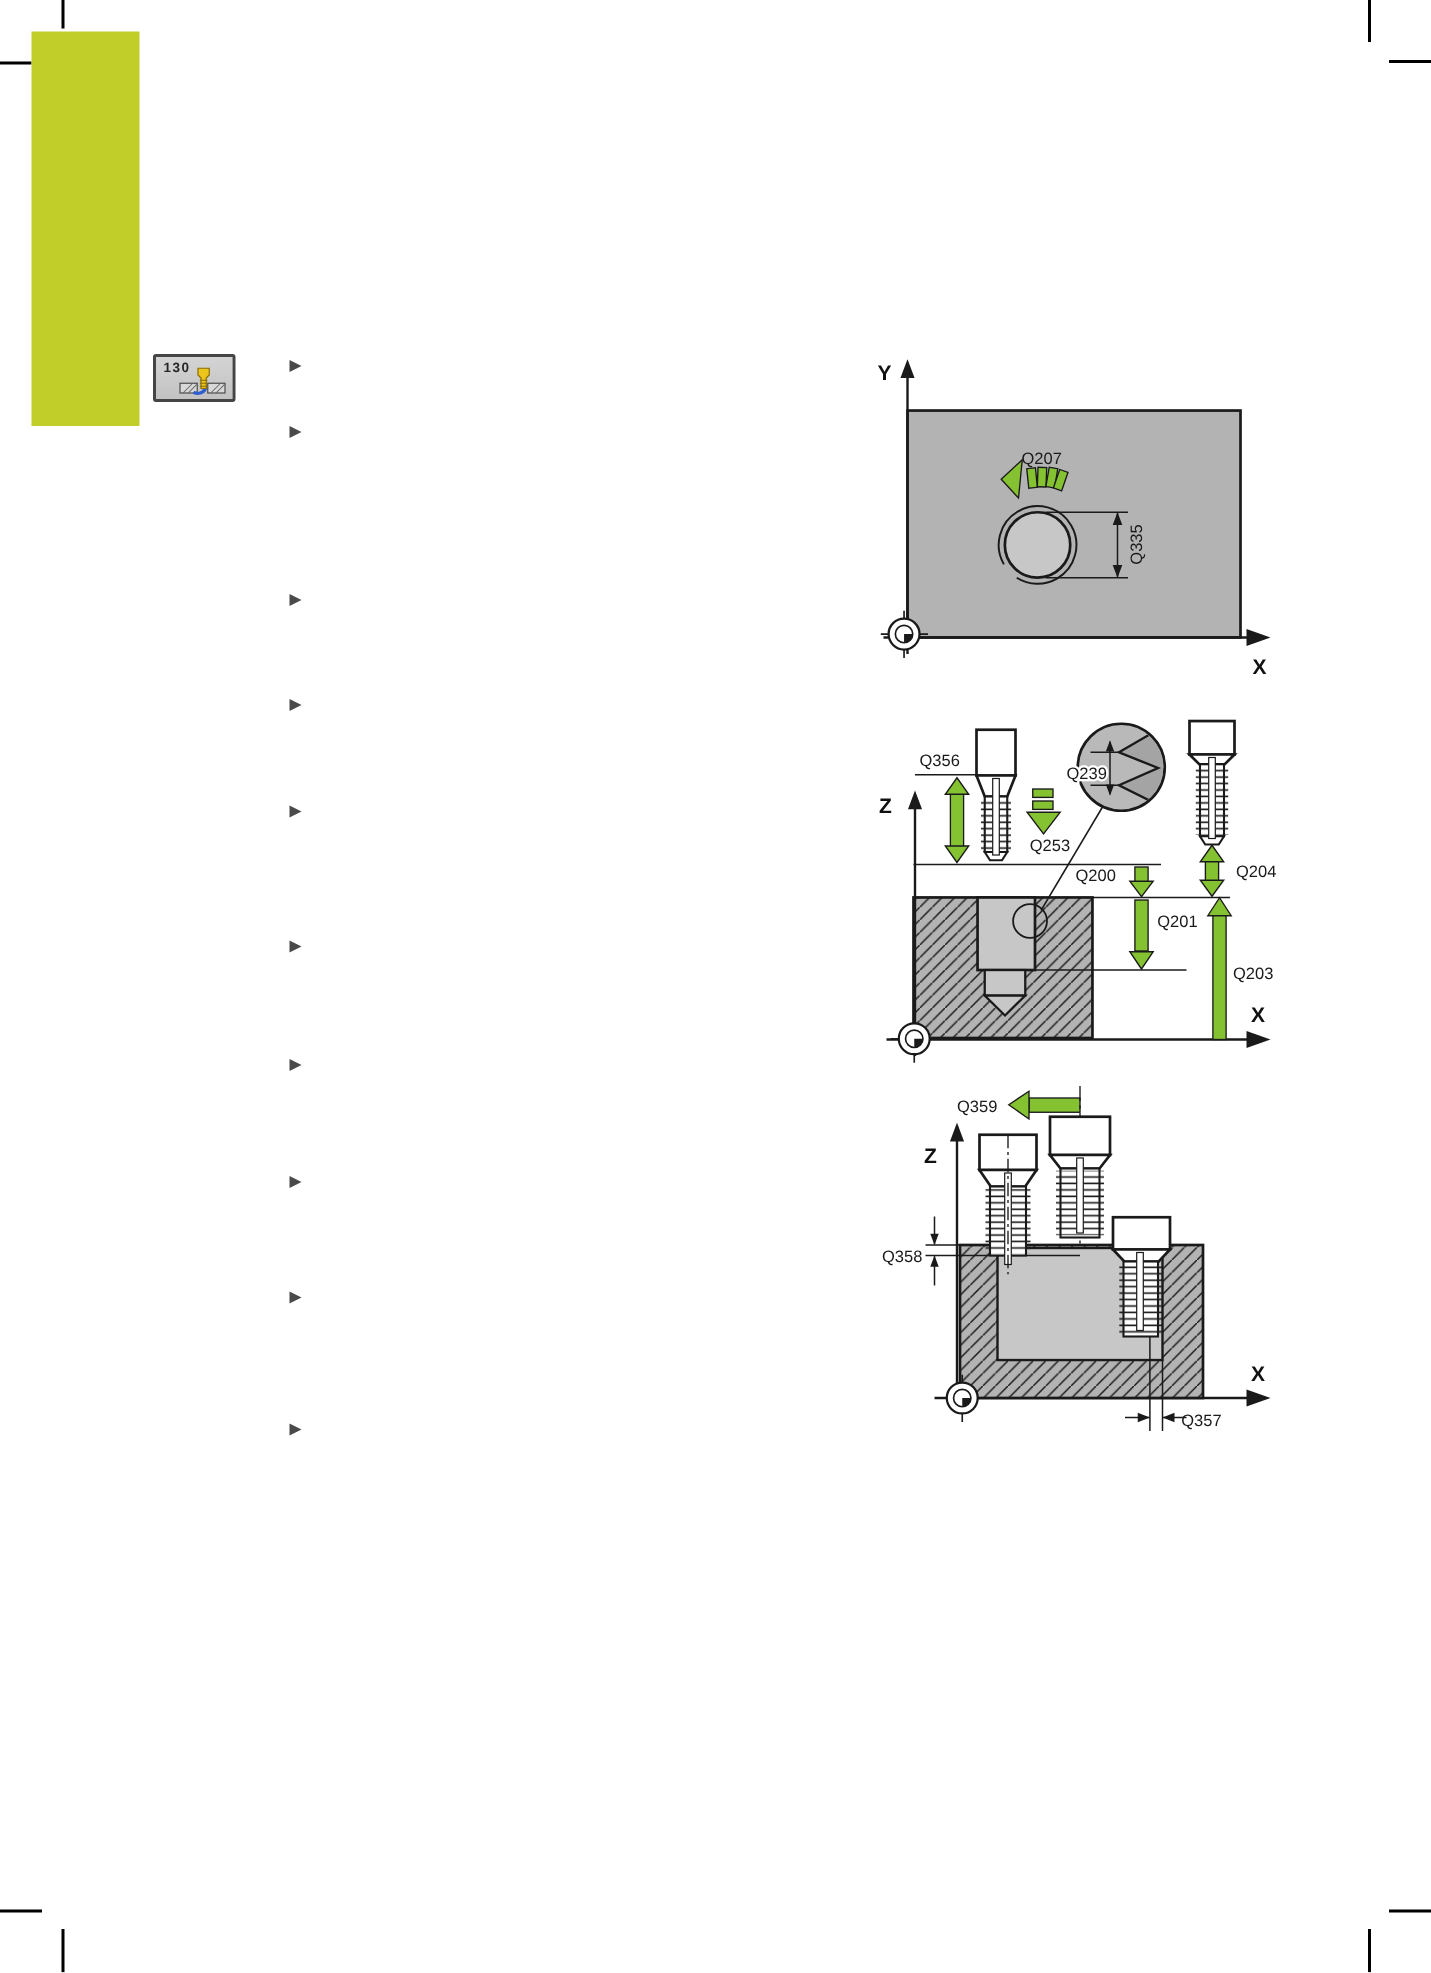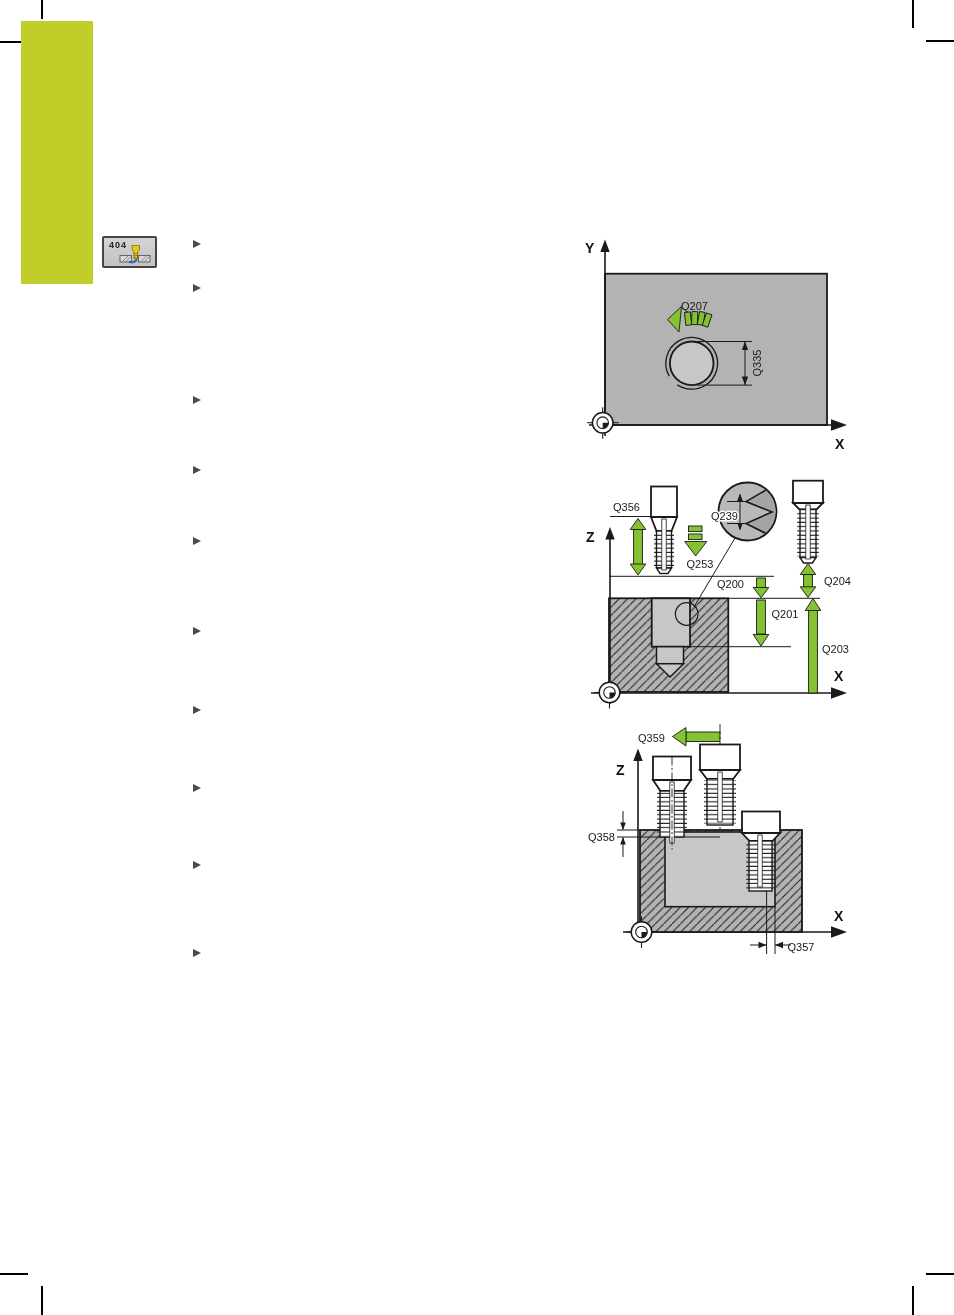--- a/index.html
+++ b/index.html
@@ -42,21 +42,21 @@
   <div class="cropmark" style="left:912px;top:0;width:1.5px;height:28px;"></div>
   <div class="cropmark" style="left:926px;top:40px;width:28px;height:1.5px;"></div>
   <div class="cropmark" style="left:0;top:1273px;width:28px;height:1.5px;"></div>
   <div class="cropmark" style="left:41px;top:1286px;width:1.5px;height:29px;"></div>
   <div class="cropmark" style="left:926px;top:1273px;width:28px;height:1.5px;"></div>
   <div class="cropmark" style="left:912px;top:1286px;width:1.5px;height:29px;"></div>
 
   <div class="tab"></div>
 
   <div class="softkey">
-    <span class="num">404</span>
+    <span class="num">130</span>
     <svg width="32" height="20" viewBox="0 0 32 20">
       <rect x="1" y="11.5" width="11.5" height="6.5" fill="#d8d8d8" stroke="#4d4d4d" stroke-width="0.8"></rect>
       <rect x="19.5" y="11.5" width="11.5" height="6.5" fill="#d8d8d8" stroke="#4d4d4d" stroke-width="0.8"></rect>
       <path d="M3,18 L9,12 M6.5,18 L12.2,12.3" stroke="#666" stroke-width="0.7" fill="none"></path>
       <path d="M21.5,18 L27.5,12 M25,18 L30.7,12.3" stroke="#666" stroke-width="0.7" fill="none"></path>
       <path d="M10,17.5 C13,19 16.5,18.2 18,15" stroke="#2f5fd0" stroke-width="2.2" fill="none"></path>
       <polygon points="13,1.5 20.5,1.5 20.5,6 18.5,8 18.5,15 15,15 15,8 13,6" fill="#ecc51c" stroke="#8a6d00" stroke-width="0.8"></polygon>
       <path d="M14.2,9.5 H19.3 M14.2,11.5 H19.3 M14.2,13.5 H19.3" stroke="#8a6d00" stroke-width="0.7"></path>
     </svg>
   </div>

